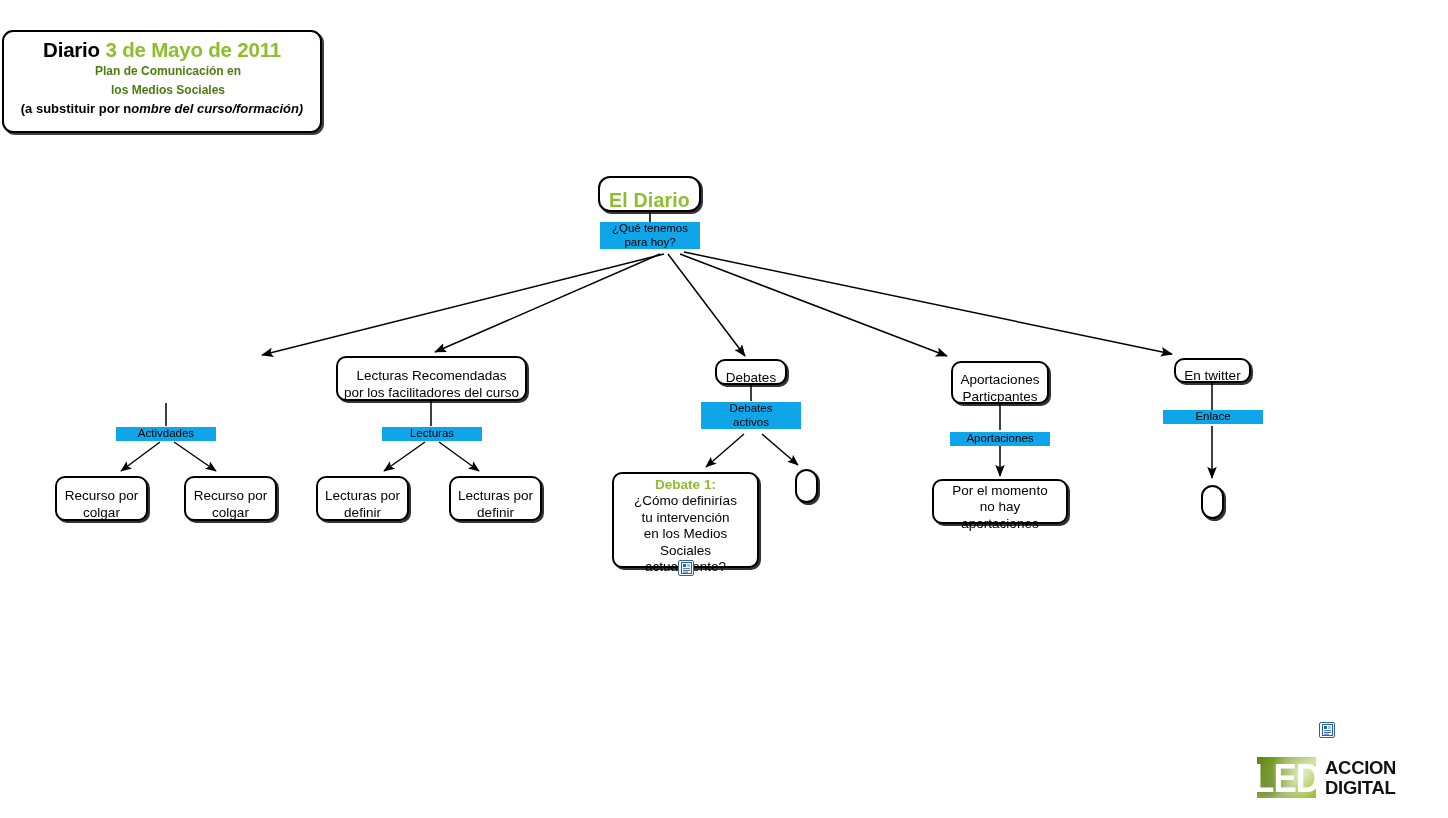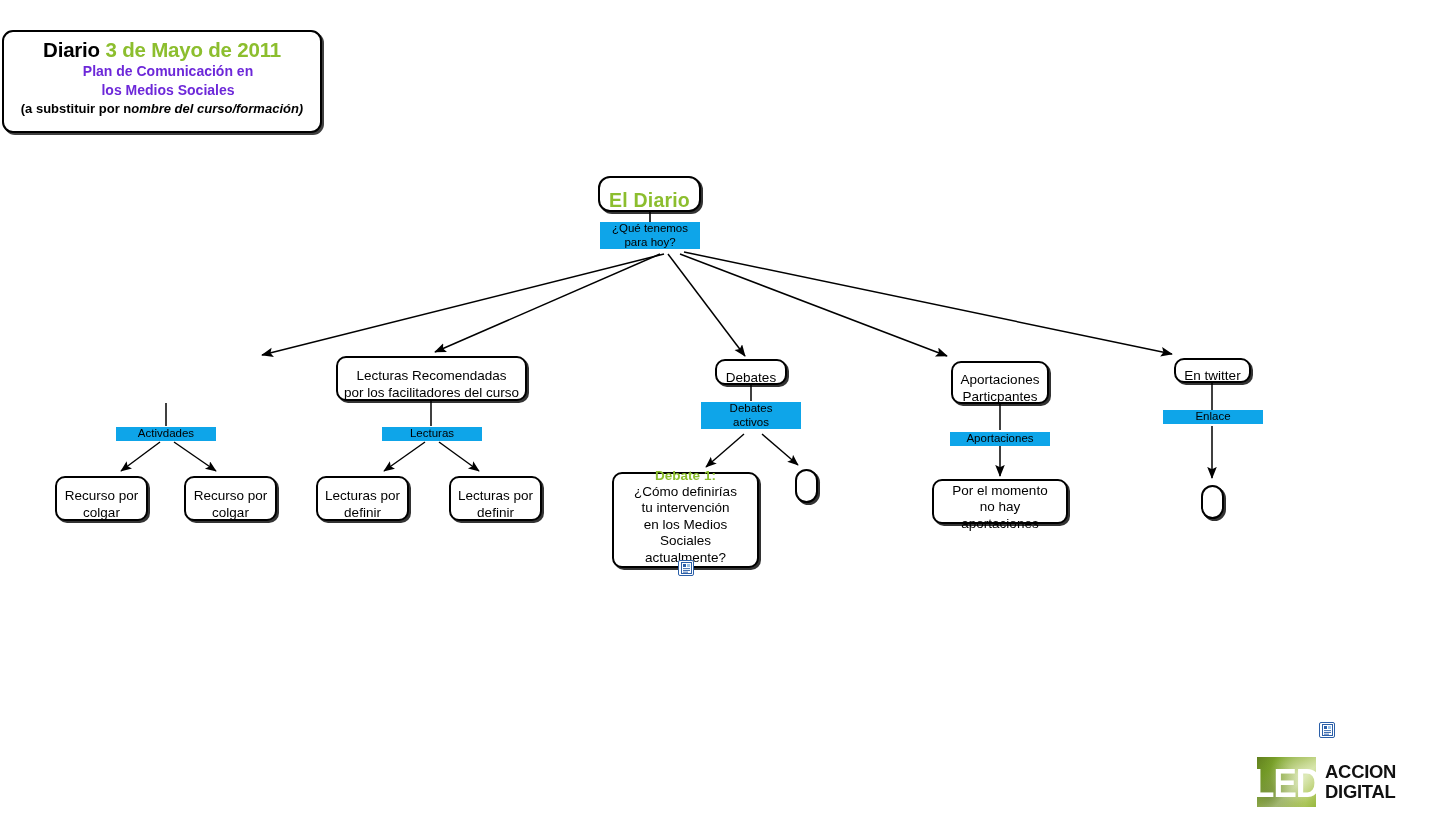--- a/index.html
+++ b/index.html
@@ -18,21 +18,21 @@
     position:absolute;left:2px;top:2px;width:320px;height:103px;
     border:2.5px solid #000;border-radius:11px;background:#fff;
     box-sizing:border-box;
     box-shadow:2px 2px 0 0 rgba(0,0,0,0.75);
     display:flex;flex-direction:column;align-items:center;justify-content:flex-start;
     padding-top:5px;
     margin-top:28px;
   }
   .title-line1{font-size:20.5px;font-weight:bold;color:#000;letter-spacing:-0.2px;line-height:25px;white-space:nowrap;}
   .title-line1 .green{color:#8CBE2E;}
-  .title-line2{font-size:14px;font-weight:bold;color:#6d28d9;line-height:19px;text-align:center;padding-left:12px;}
+  .title-line2{font-size:12px;font-weight:bold;color:#4d7c0f;line-height:19px;text-align:center;padding-left:12px;}
   .title-line4{font-size:13px;font-weight:bold;color:#000;line-height:18px;text-align:center;white-space:nowrap;}
   .title-line4 i{font-style:italic;}
 
   
   .node{
     position:absolute;box-sizing:border-box;
     border:2.2px solid #000;border-radius:10px;background:#fff;
     box-shadow:2px 2px 0 0 rgba(0,0,0,0.8);
     display:flex;align-items:center;justify-content:center;
     text-align:center;color:#000;
@@ -66,21 +66,21 @@
     position:absolute;left:1209px;top:676px;width:237px;height:48px;
     border:2px dashed #000;border-radius:9px;background:#fff;box-sizing:border-box;
     display:flex;flex-direction:column;align-items:center;justify-content:center;
     font-size:12.5px;line-height:19px;color:#000;
   }
   .credits .green{color:#8CBE2E;font-weight:bold;font-size:14px;}
 
   
   .logo{position:absolute;left:1257px;top:757px;display:flex;align-items:center;}
   .logo-mark{
-    width:59px;height:50px;position:relative;overflow:hidden;
+    width:59px;height:41px;position:relative;overflow:hidden;
     background:linear-gradient(135deg,#5f7d1d 0%,#7da52b 22%,#a8c25c 45%,#cfe09a 62%,#b9cf6e 78%,#98b83f 100%);
     display:flex;align-items:center;justify-content:center;
   }
   .logo-mark::after{
     content:"";position:absolute;inset:0;
     background:radial-gradient(circle at 70% 35%,rgba(255,255,255,0.40) 0%,rgba(255,255,255,0.0) 55%),
                radial-gradient(circle at 20% 80%,rgba(60,90,20,0.45) 0%,rgba(60,90,20,0) 60%);
   }
   .logo-mark span{
     position:relative;z-index:2;color:#fff;font-weight:bold;font-size:35px;
@@ -180,21 +180,21 @@
   </div>
 
   <div class="node" style="left:715px;top:359px;width:72px;height:26px;">
     <span class="inner">Debates</span>
   </div>
   <div class="linklabel" style="left:701px;top:402px;width:100px;">
     <div>Debates</div>
     <div>activos</div>
   </div>
 
-  <div class="node" style="left:612px;top:472px;width:147px;height:96px;align-items:flex-end;">
+  <div class="node" style="left:612px;top:472px;width:147px;height:96px;">
     <span class="inner">
       <span class="dbg">Debate 1:</span>
       <span>¿Cómo definirías</span><br>
       <span>tu intervención</span><br>
       <span>en los Medios</span><br>
       <span>Sociales actualmente?</span>
     </span>
   </div>
   <div class="res-icon" style="left:678px;top:560px;">
     <svg width="11" height="12" viewBox="0 0 11 12" aria-hidden="true">

